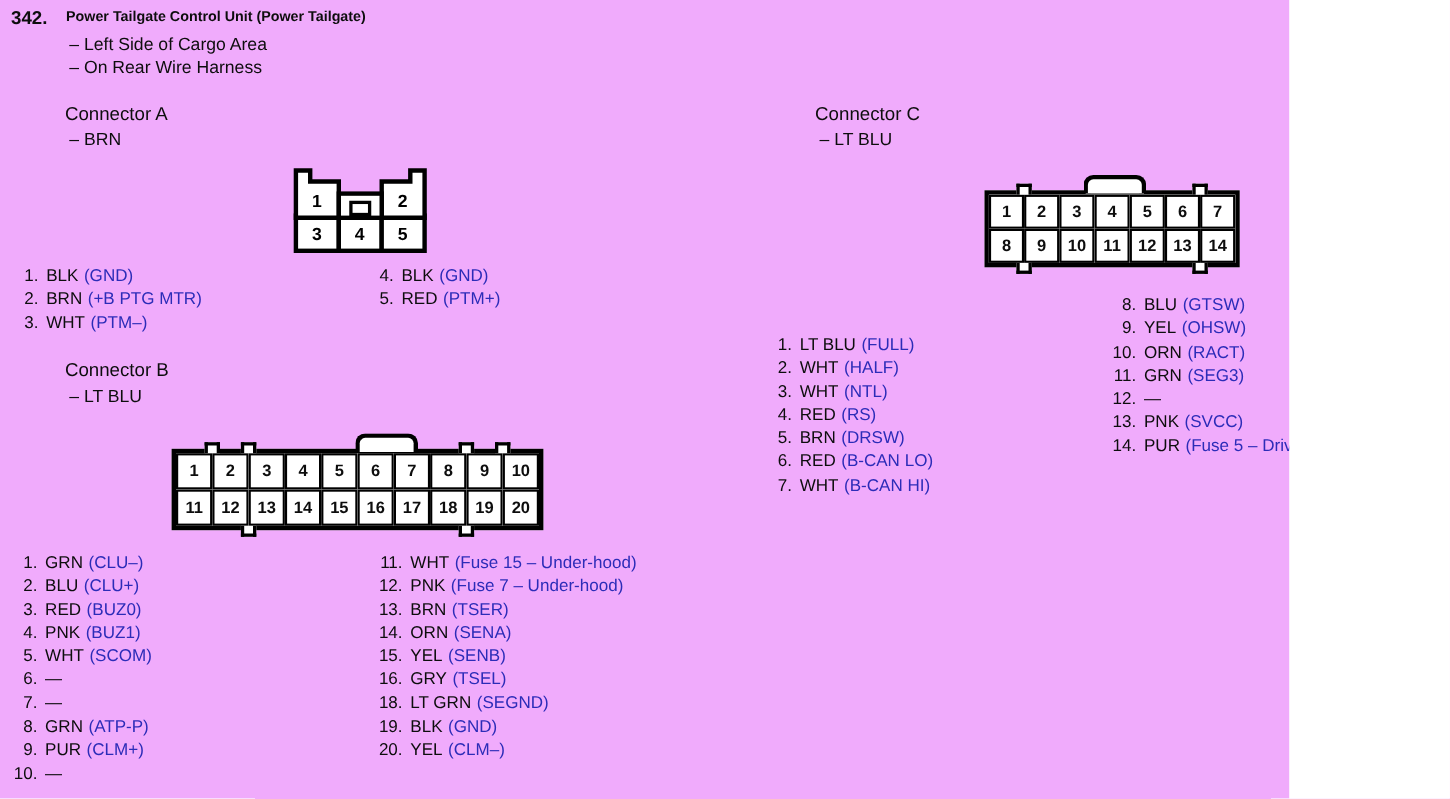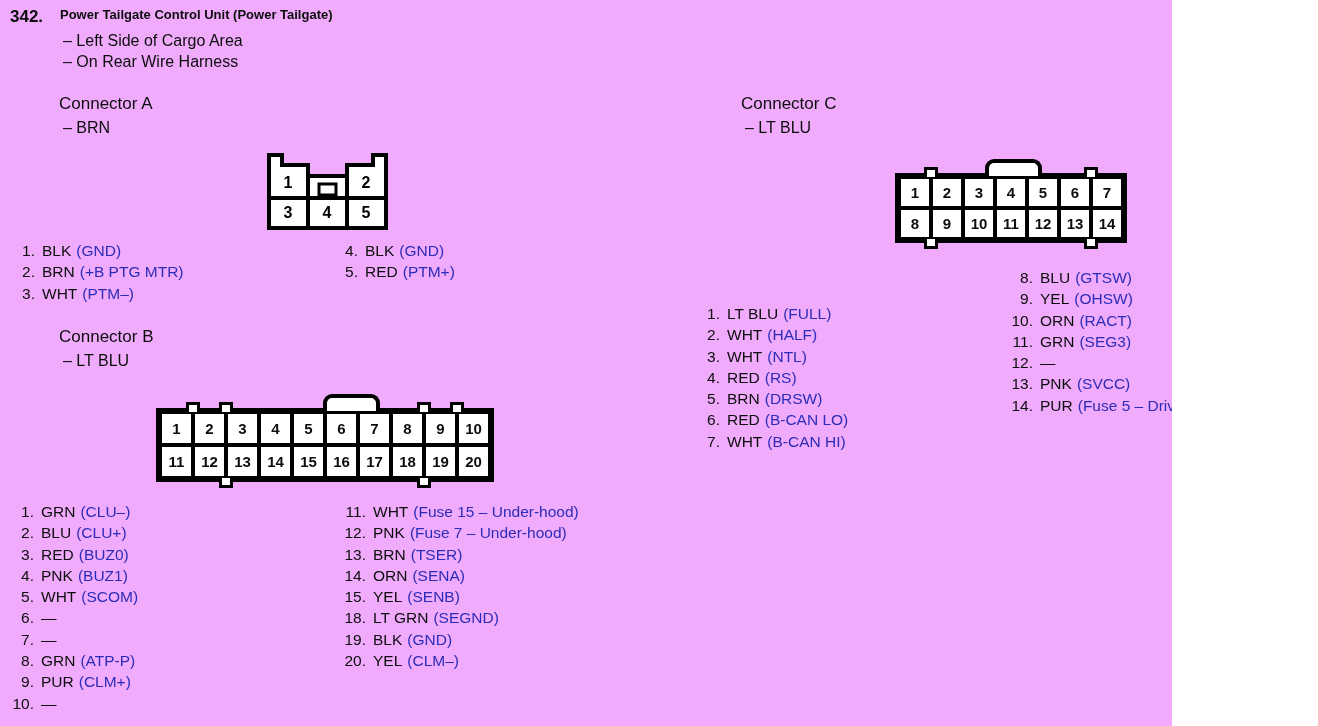--- a/index.html
+++ b/index.html
@@ -146,20 +146,21 @@
       <div class="pin-row"><span class="pin-num">8.</span><span class="pin-wire">GRN</span><span class="pin-signal">(ATP-P)</span></div>
       <div class="pin-row"><span class="pin-num">9.</span><span class="pin-wire">PUR</span><span class="pin-signal">(CLM+)</span></div>
       <div class="pin-row"><span class="pin-num">10.</span><span class="pin-wire">—</span></div>
     </div>
   <div class="pin-col col-b-right" style="left:341px; top:501px;">
       <div class="pin-row"><span class="pin-num">11.</span><span class="pin-wire">WHT</span><span class="pin-signal">(Fuse 15 – Under-hood)</span></div>
       <div class="pin-row"><span class="pin-num">12.</span><span class="pin-wire">PNK</span><span class="pin-signal">(Fuse 7 – Under-hood)</span></div>
       <div class="pin-row"><span class="pin-num">13.</span><span class="pin-wire">BRN</span><span class="pin-signal">(TSER)</span></div>
       <div class="pin-row"><span class="pin-num">14.</span><span class="pin-wire">ORN</span><span class="pin-signal">(SENA)</span></div>
       <div class="pin-row"><span class="pin-num">15.</span><span class="pin-wire">YEL</span><span class="pin-signal">(SENB)</span></div>
+      <div class="pin-row"><span class="pin-num">16.</span><span class="pin-wire">GRY</span><span class="pin-signal">(TSEL)</span></div>
       <div class="pin-row"><span class="pin-num">18.</span><span class="pin-wire">LT GRN</span><span class="pin-signal">(SEGND)</span></div>
       <div class="pin-row"><span class="pin-num">19.</span><span class="pin-wire">BLK</span><span class="pin-signal">(GND)</span></div>
       <div class="pin-row"><span class="pin-num">20.</span><span class="pin-wire">YEL</span><span class="pin-signal">(CLM–)</span></div>
     </div>
 
   <div class="abs conn-heading" style="left:741px; top:94px;text-align:center;">Connector C</div>
   <div class="abs conn-sub" style="left:745px; top:119px;">– LT BLU</div>
 
   <div class="connector-body conn-c">
     <div class="latch"></div>

